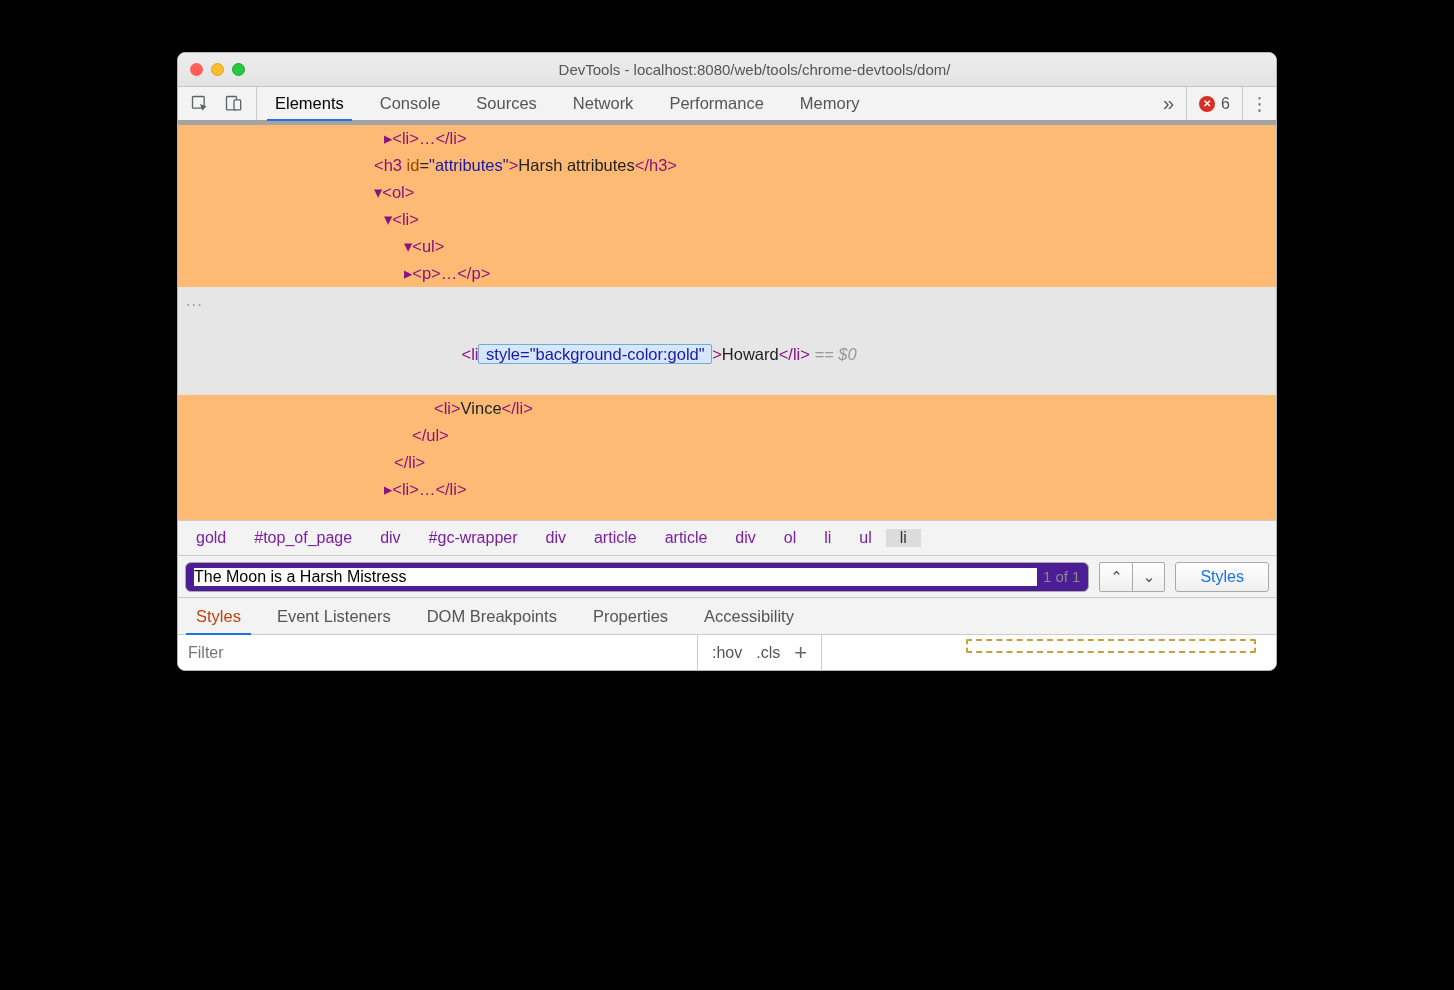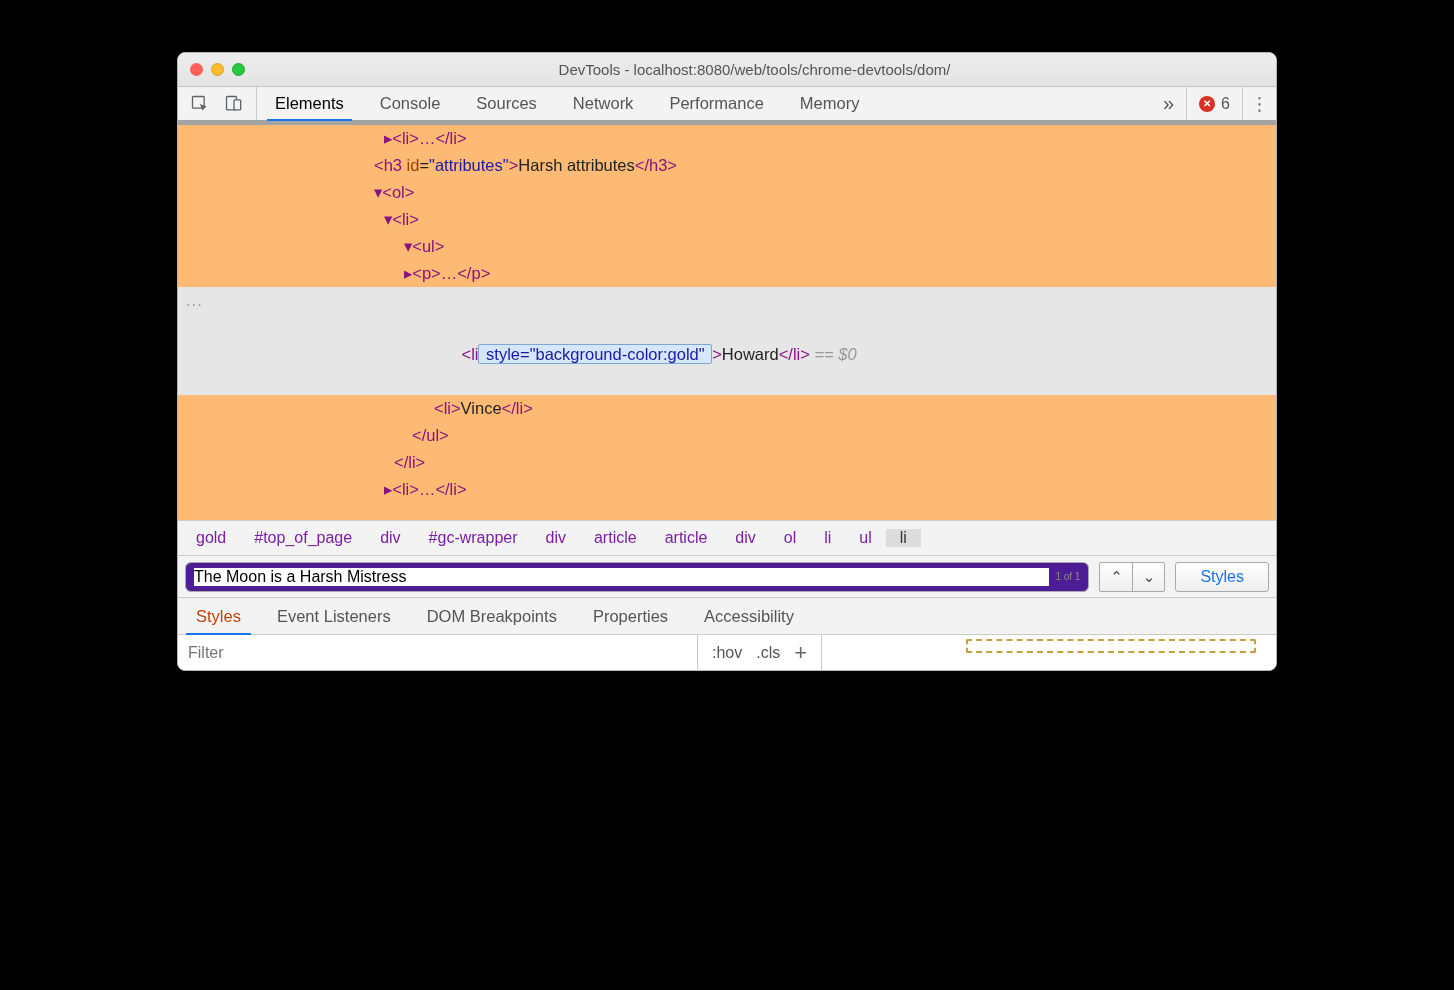--- a/index.html
+++ b/index.html
@@ -40,21 +40,21 @@
   .tri{color:#888}
   .ell{position:absolute;left:8px;color:#999;top:0;letter-spacing:1px}
   
   .crumbs{height:35px;border-top:1px solid #ccc;background:#f3f3f3;display:flex;align-items:center;padding:0 4px;font-size:16px;color:#7b1fa2;overflow:hidden}
   .crumb{padding:0 14px;cursor:pointer;white-space:nowrap}
   .crumb.sel{background:#dcdcdc;color:#333}
   
   .searchbar{display:flex;align-items:center;height:42px;border-top:1px solid #ccc;background:#f3f3f3;padding:6px 7px;gap:10px}
   .searchbox{flex:1;display:flex;align-items:center;background:#4c1d95;border:1px solid #aaa;border-radius:6px;height:30px;padding:0 8px}
   .searchbox input{flex:1;border:none;outline:none;font-size:16px}
-  .count{color:#888;font-size:10px;padding-left:6px}
+  .count{color:#888;font-size:15px;padding-left:6px}
   .nav{display:flex;border:1px solid #aaa;border-radius:2px;height:30px;background:linear-gradient(#fff,#eee);overflow:hidden}
   .nav button{width:32px;border:none;background:transparent;font-size:15px;color:#444;cursor:pointer}
   .nav button+button{border-left:1px solid #aaa}
   .cancel{border:1px solid #aaa;border-radius:3px;height:30px;padding:0 24px;background:linear-gradient(#fff,#eee);color:#1a73e8;font-size:16px;cursor:pointer}
   
   .subtabs{height:38px;display:flex;align-items:stretch;border-top:1px solid #ccc;border-bottom:1px solid #ccc;background:#f3f3f3}
   .stab{padding:0 18px;display:flex;align-items:center;font-size:16.5px;color:#555;cursor:pointer;position:relative}
   .stab.active{color:#c2410c}
   .stab.active::after{content:"";position:absolute;bottom:-1px;left:8px;right:8px;height:2px;background:#1a73e8}
   

